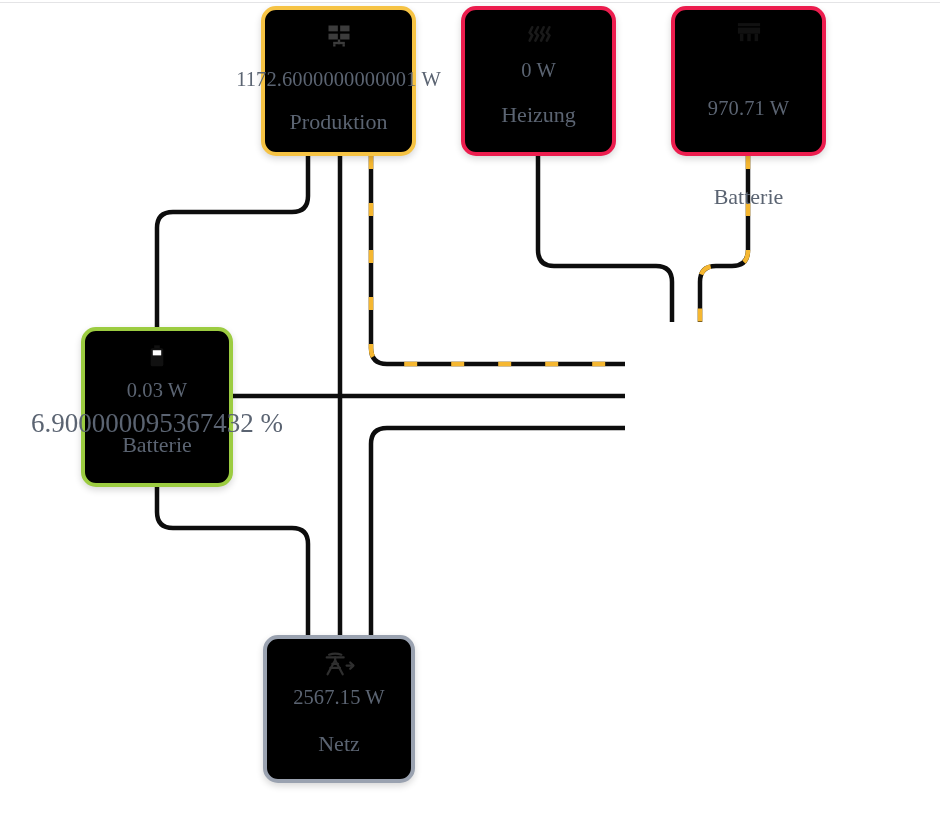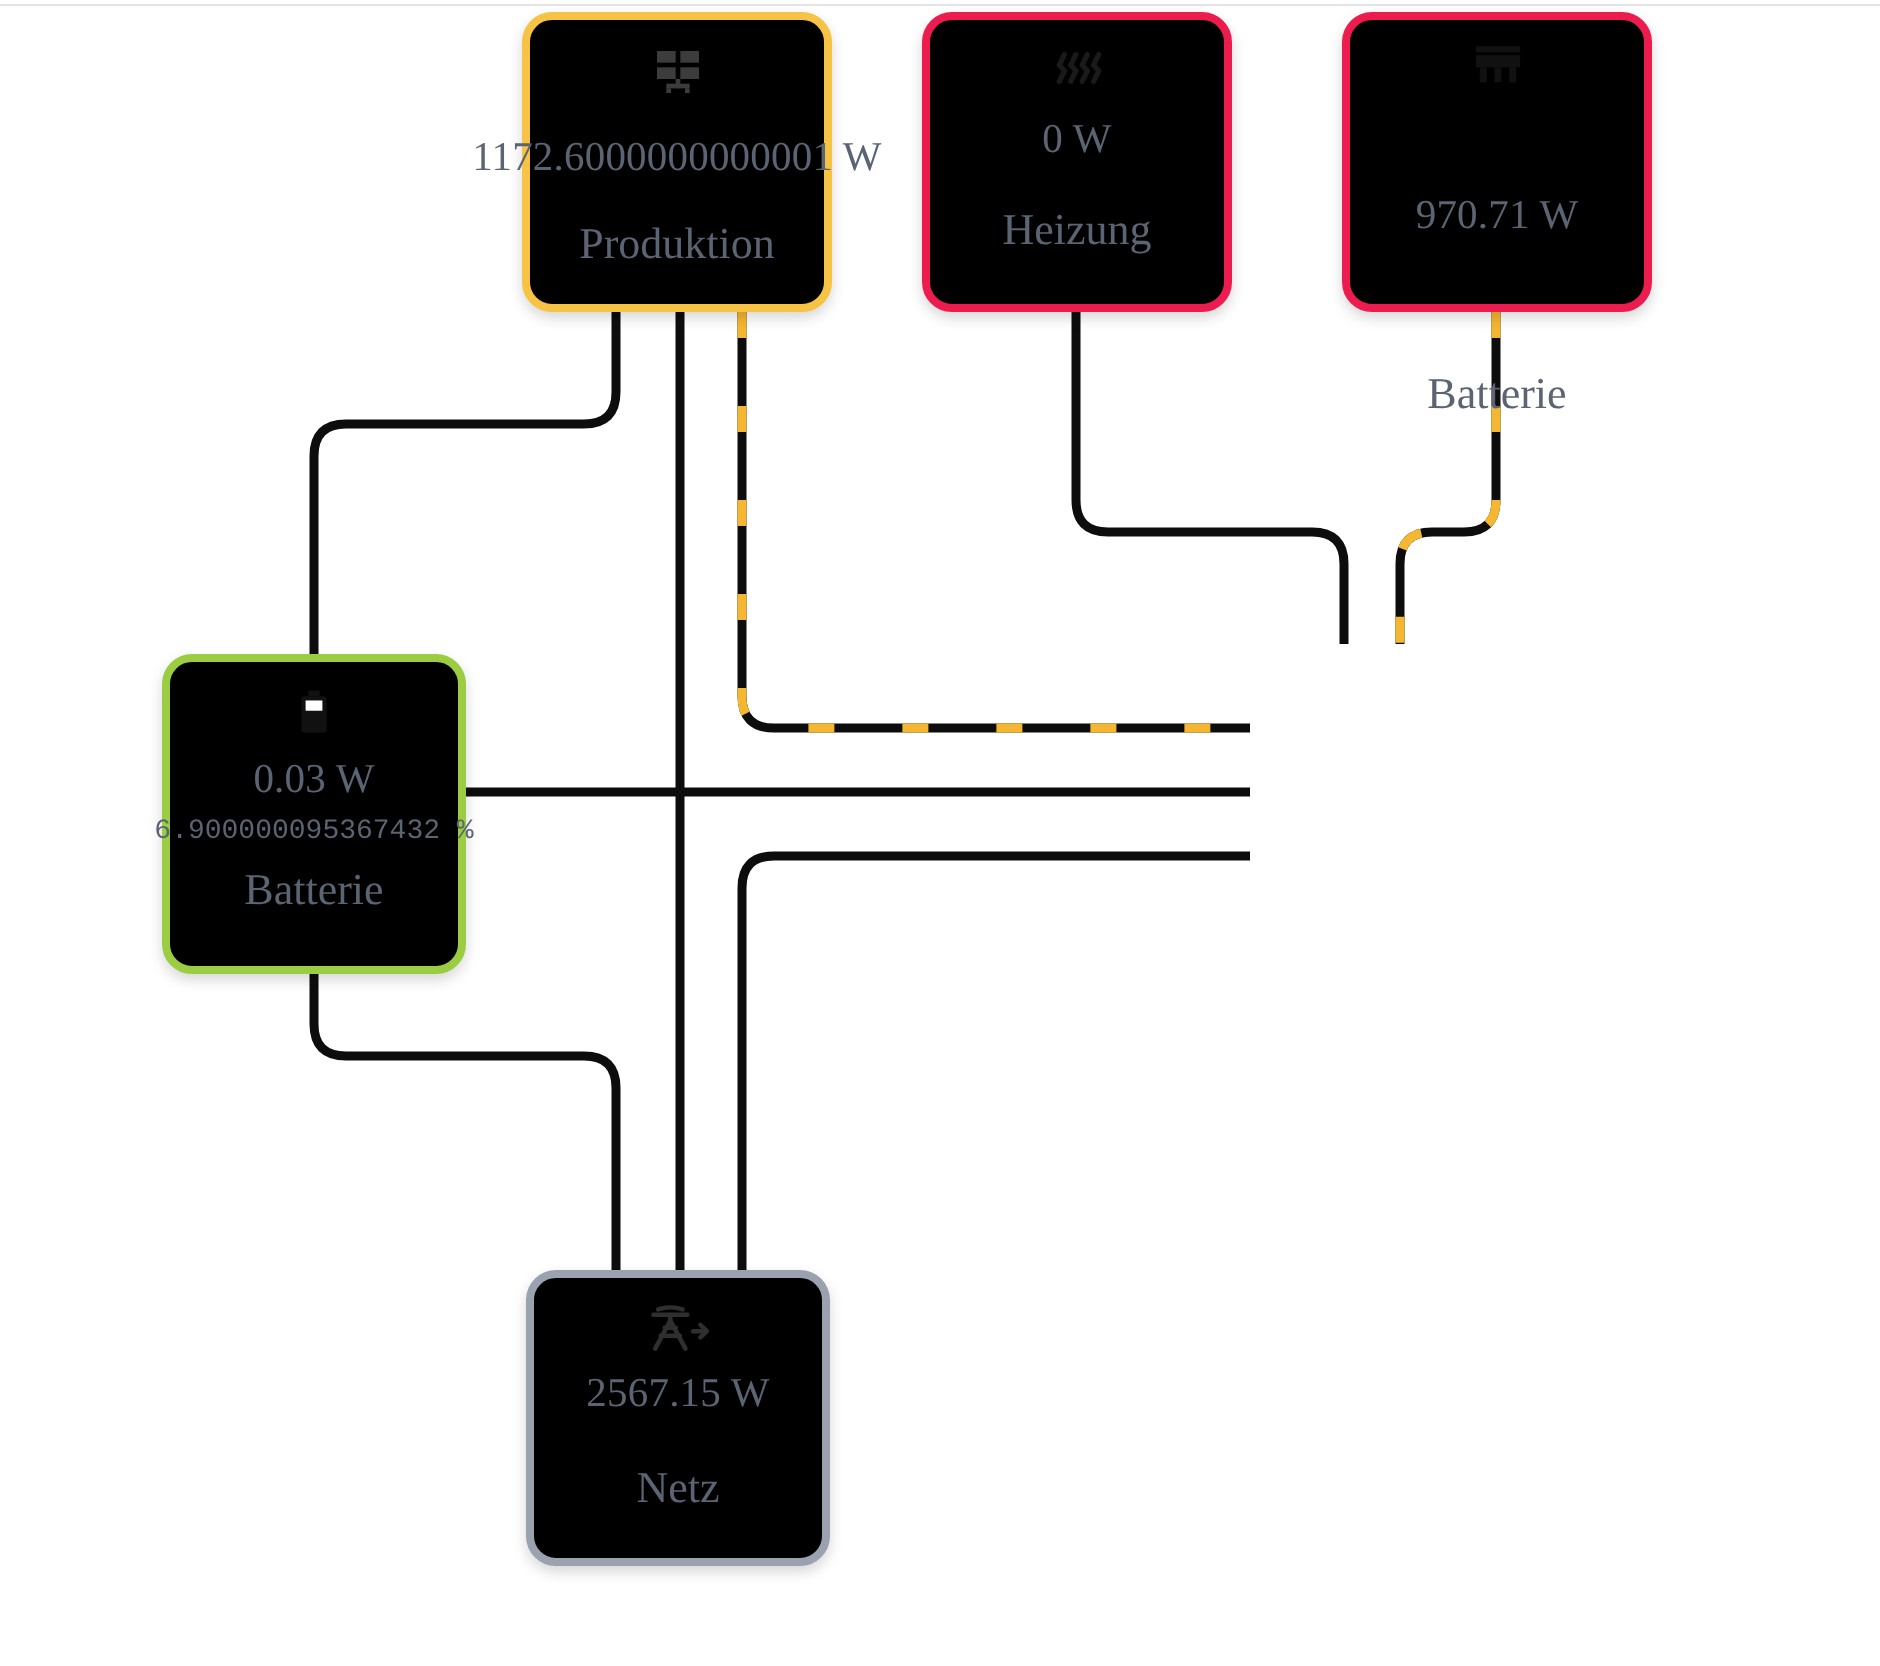--- a/index.html
+++ b/index.html
@@ -82,25 +82,24 @@
 
   .node .value {
     margin-top: 6px;
     font-size: 20.5px;
     color: #5b6472;
     letter-spacing: 0.1px;
     white-space: nowrap;
   }
 
   .node .sub {
-    font-size: 14px;
+    font-size: 27px;
     color: #5b6472;
     white-space: nowrap;
     line-height: 1.05;
-    font-family: Liberation Mono, monospace;
   }
 
   .node .label {
     margin-top: 14px;
     font-size: 22px;
     color: #5b6472;
     white-space: nowrap;
   }
 
   

